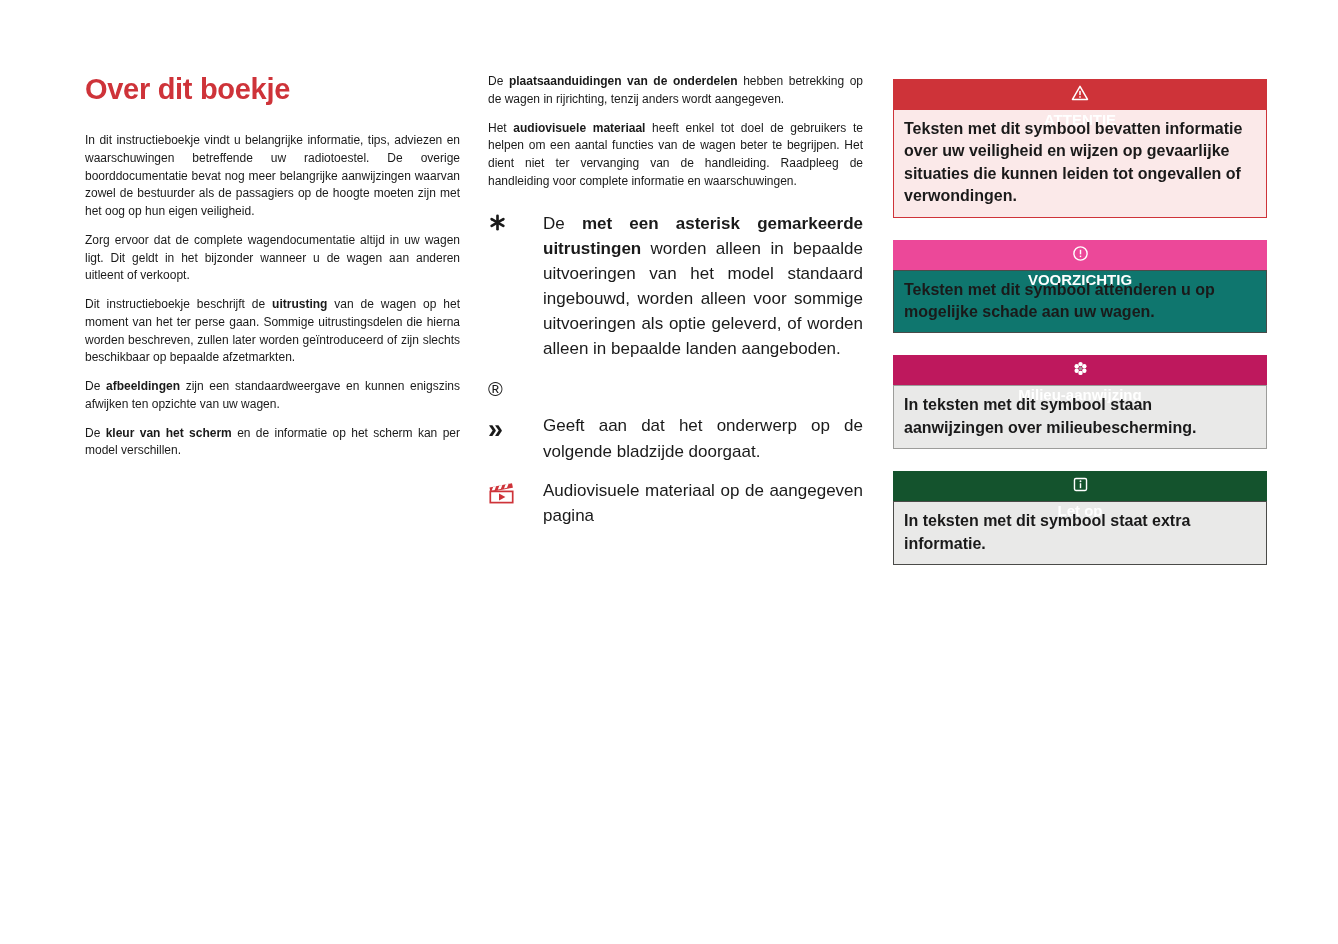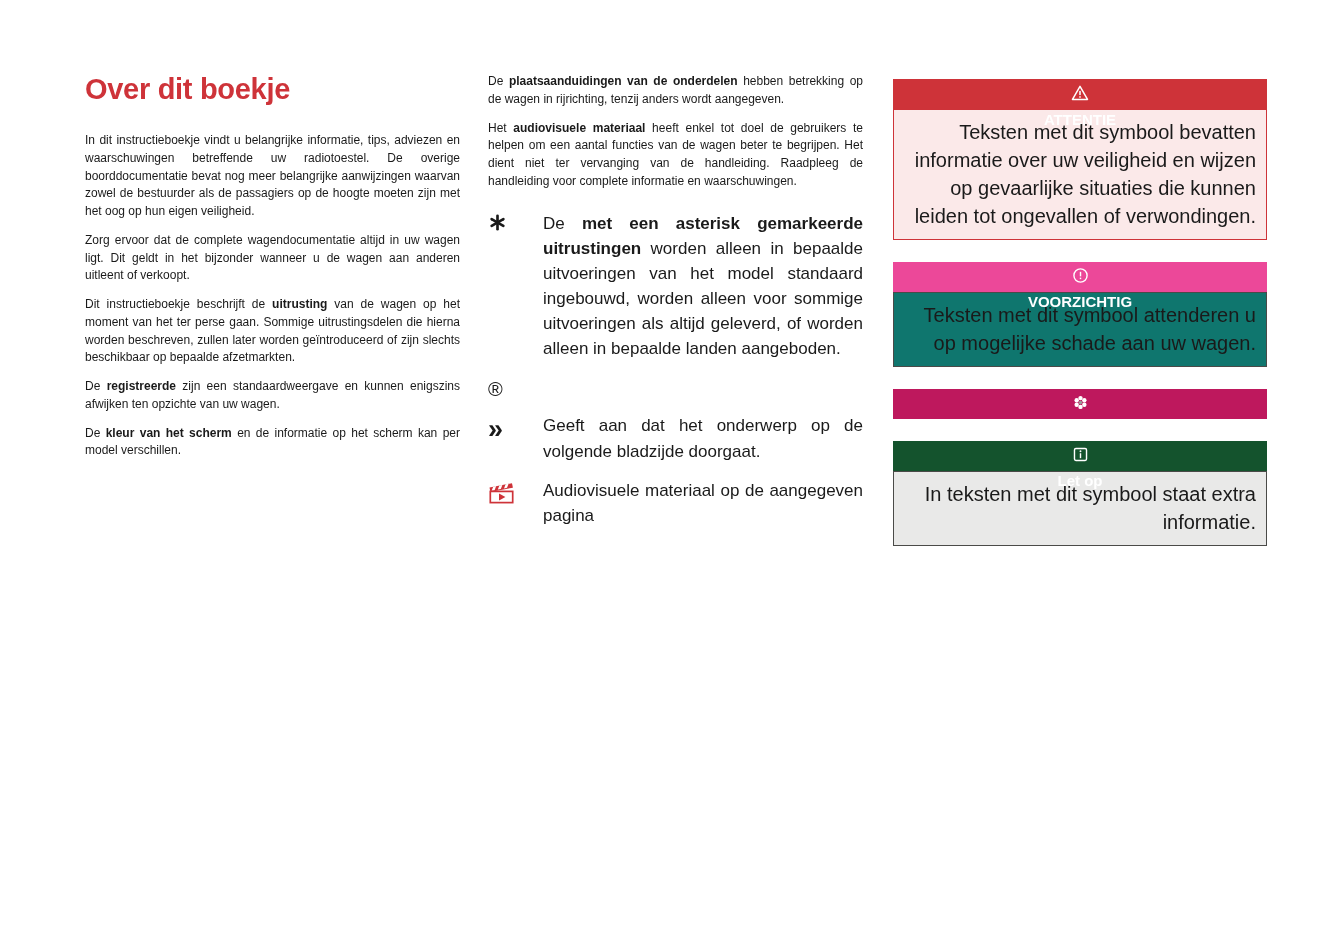--- a/index.html
+++ b/index.html
@@ -60,58 +60,58 @@
     padding: 5px 10px;
     height: 30px;
     color: #ffffff;
     font-weight: 700;
     font-size: 15px;
     flex-direction: column;
   }
   .notice-header .nicon { display: inline-flex; align-items: center; }
   .notice-body {
     padding: 8px 10px 9px 10px;
-    font-size: 20px;
-    font-weight: 400;
+    font-size: 16px;
+    font-weight: 700;
     line-height: 1.4;
     border: 1px solid;
-    text-align: right;
+    text-align: left;
   }
 </style>
 </head>
 <body>
 
 <div class="page">
 
   <div class="col">
     <h1 class="title">Over dit boekje</h1>
     <p class="para"><span>In dit instructieboekje vindt u belangrijke informatie, tips, adviezen en waarschuwingen betreffende uw radiotoestel. De overige boorddocumentatie bevat nog meer belangrijke aanwijzingen waarvan zowel de bestuurder als de passagiers op de hoogte moeten zijn met het oog op hun eigen veiligheid.</span></p>
     <p class="para"><span>Zorg ervoor dat de complete wagendocumentatie altijd in uw wagen ligt. Dit geldt in het bijzonder wanneer u de wagen aan anderen uitleent of verkoopt.</span></p>
     <p class="para"><span>Dit instructieboekje beschrijft de </span><b>uitrusting</b><span> van de wagen op het moment van het ter perse gaan. Sommige uitrustingsdelen die hierna worden beschreven, zullen later worden geïntroduceerd of zijn slechts beschikbaar op bepaalde afzetmarkten.</span></p>
-    <p class="para"><span>De </span><b>registreerde</b><span> zijn een standaardweergave en kunnen enigszins afwijken ten opzichte van uw wagen.</span></p>
+    <p class="para"><span>De </span><b>afbeeldingen</b><span> zijn een standaardweergave en kunnen enigszins afwijken ten opzichte van uw wagen.</span></p>
     <p class="para"><span>De </span><b>kleur van het scherm</b><span> en de informatie op het scherm kan per model verschillen.</span></p>
   </div>
 
   <div class="col">
     <p class="para"><span>De </span><b>plaatsaanduidingen van de onderdelen</b><span> hebben betrekking op de wagen in rijrichting, tenzij anders wordt aangegeven.</span></p>
     <p class="para"><span>Het </span><b>audiovisuele materiaal</b><span> heeft enkel tot doel de gebruikers te helpen om een aantal functies van de wagen beter te begrijpen. Het dient niet ter vervanging van de handleiding. Raadpleeg de handleiding voor complete informatie en waarschuwingen.</span></p>
 
     <div class="legend">
 
       <div class="legend-item">
         <span class="legend-sym">
           <svg width="19" height="19" viewBox="0 0 20 20" aria-hidden="true">
             <g fill="#1a1a1a">
               <rect x="8.6" y="1.5" width="2.8" height="17" rx="1.4"></rect>
               <rect x="8.6" y="1.5" width="2.8" height="17" rx="1.4" transform="rotate(60 10 10)"></rect>
               <rect x="8.6" y="1.5" width="2.8" height="17" rx="1.4" transform="rotate(120 10 10)"></rect>
             </g>
           </svg>
         </span>
-        <span class="legend-text"><span>De </span><b>met een asterisk gemarkeerde uitrustingen</b><span> worden alleen in bepaalde uitvoeringen van het model standaard ingebouwd, worden alleen voor sommige uitvoeringen als altijd geleverd, of worden alleen in bepaalde landen aangeboden.</span></span>
+        <span class="legend-text"><span>De </span><b>met een asterisk gemarkeerde uitrustingen</b><span> worden alleen in bepaalde uitvoeringen van het model standaard ingebouwd, worden alleen voor sommige uitvoeringen als optie geleverd, of worden alleen in bepaalde landen aangeboden.</span></span>
       </div>
 
       <div class="legend-item">
         <span class="legend-sym sym-reg">®</span>
       </div>
 
       <div class="legend-item">
         <span class="legend-sym sym-chev">»</span>
         <span class="legend-text"><span>Geeft aan dat het onderwerp op de volgende bladzijde doorgaat.</span></span>
       </div>
@@ -173,20 +173,21 @@
               <circle cx="17.4" cy="15.1" r="3.1"></circle>
               <circle cx="12" cy="18.2" r="3.1"></circle>
               <circle cx="6.6" cy="15.1" r="3.1"></circle>
               <circle cx="6.6" cy="8.9" r="3.1"></circle>
             </g>
             <circle cx="12" cy="12" r="2.4" fill="#9c9c9a"></circle>
           </svg>
         </span>
         <span>Milieu-aanwijzing</span>
       </div>
+      <div class="notice-body" style="background-color: rgb(233, 233, 232); border-color: rgb(156, 156, 154);"><span>In teksten met dit symbool staan aanwijzingen over milieubescherming.</span></div>
     </div>
 
     <div class="notice">
       <div class="notice-header" style="background-color: #14532d;">
         <span class="nicon">
           <svg width="17" height="17" viewBox="0 0 24 24" aria-hidden="true">
             <rect x="3.5" y="3.5" width="17" height="17" rx="2" fill="none" stroke="#ffffff" stroke-width="2"></rect>
             <rect x="11" y="10.2" width="2" height="7" fill="#ffffff"></rect>
             <circle cx="12" cy="7.4" r="1.35" fill="#ffffff"></circle>
           </svg>

